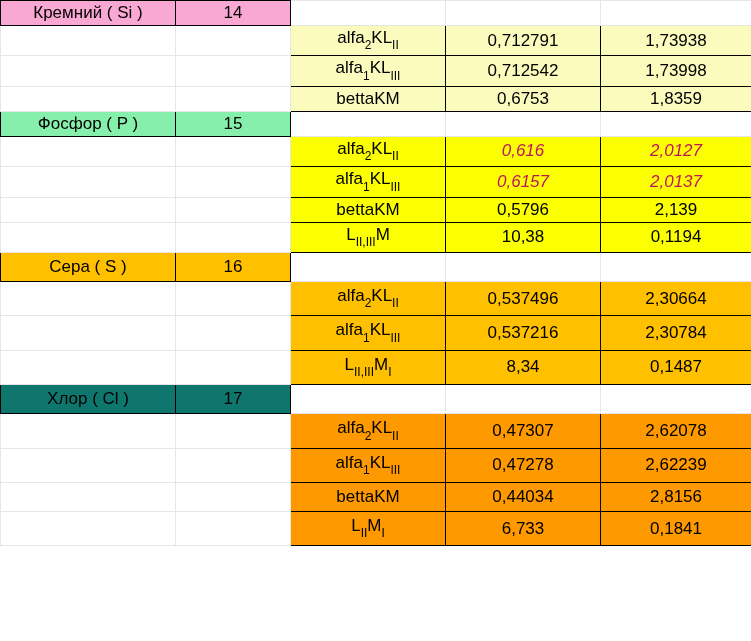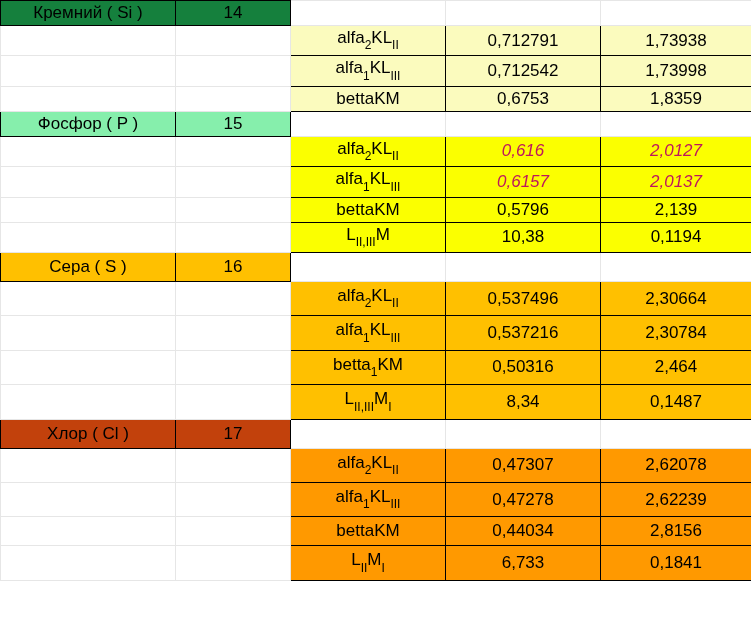--- a/index.html
+++ b/index.html
@@ -37,27 +37,27 @@
   }
   td.blank {
     border: 1px solid #e6e6e6;
     background: #fff;
   }
   .italic-gray {
     font-style: italic;
     color: #be185d;
   }
   
-  .si-hdr  { background: #15803d; }
+  .si-hdr  { background: #f9a8d4; }
   .si-row  { background: #fbfbbe; }
   .p-hdr   { background: #86efac; }
   .p-row   { background: #fbff00; }
   .s-hdr   { background: #ffc000; }
   .s-row   { background: #ffc000; }
-  .cl-hdr  { background: #c2410c; }
+  .cl-hdr  { background: #0f766e; }
   .cl-row  { background: #ff9900; }
 
   
   tr.tall td { height: 28px; line-height: 28px; }
 
   .sub { font-size: 12px; vertical-align: sub; position: relative; top: 2px; }
 </style>
 </head>
 <body>
 
@@ -151,27 +151,20 @@
         <tr class="tall">
           <td class="blank"></td>
           <td class="blank"></td>
           <td class="s-row">alfa<span class="sub">1</span>KL<span class="sub">III</span></td>
           <td class="s-row">0,537216</td>
           <td class="s-row">2,30784</td>
         </tr>
         <tr class="tall">
           <td class="blank"></td>
           <td class="blank"></td>
-          <td class="s-row">betta<span class="sub">1</span>KM</td>
-          <td class="s-row">0,50316</td>
-          <td class="s-row">2,464</td>
-        </tr>
-        <tr class="tall">
-          <td class="blank"></td>
-          <td class="blank"></td>
           <td class="s-row">L<span class="sub">II,III</span>M<span class="sub">I</span></td>
           <td class="s-row">8,34</td>
           <td class="s-row">0,1487</td>
         </tr>
         <tr class="tall">
           <td class="cl-hdr">Хлор ( Cl )</td>
           <td class="cl-hdr">17</td>
           <td class="blank"></td>
           <td class="blank"></td>
           <td class="blank"></td>

